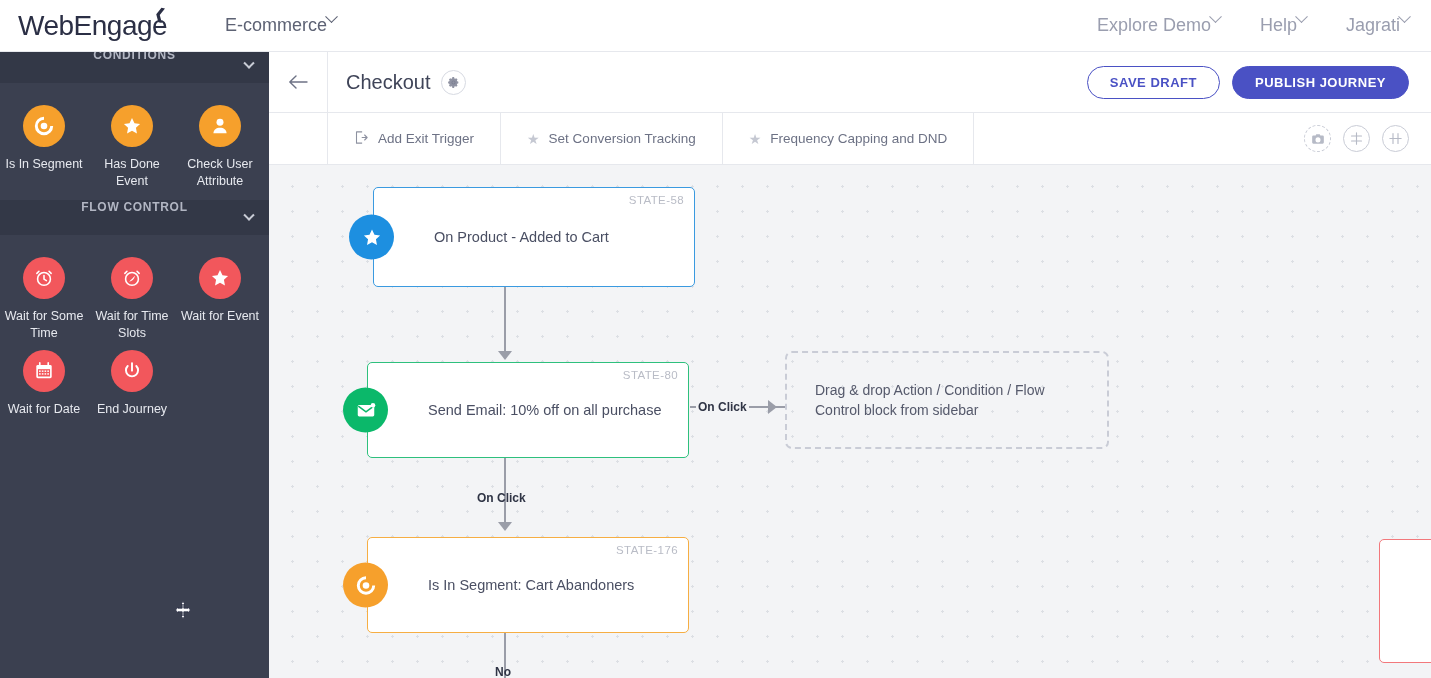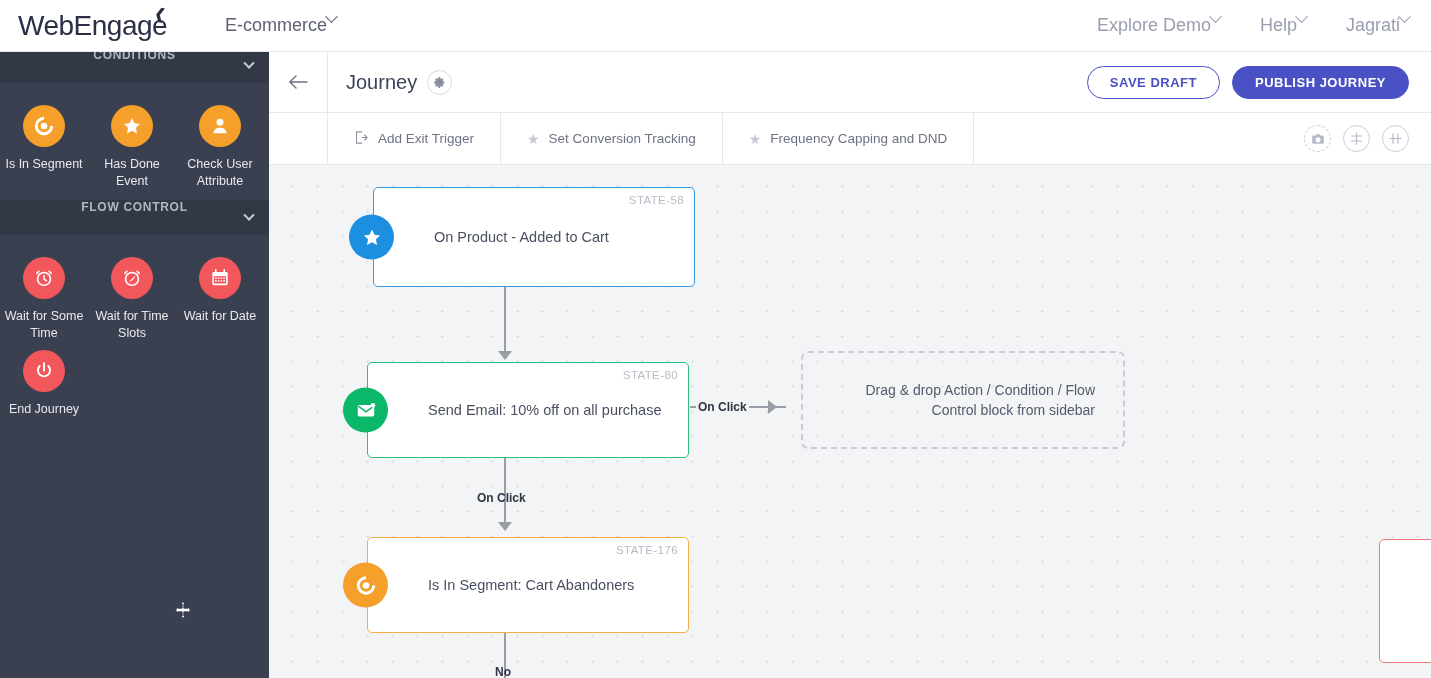--- a/index.html
+++ b/index.html
@@ -323,20 +323,28 @@
     </div>
     <div class="tile">
       <div class="bubble red">
         <svg width="22" height="22" viewBox="0 0 24 24">
             <circle cx="12" cy="13" r="7" fill="none" stroke="#fff" stroke-width="1.7"></circle>
             <path d="M15.4 9.6c-1.6 1.3-3.4 3.6-6.6 6.5 3.2-.7 5.4-2.3 6.6-6.5Z" fill="#fff"></path>
             <path d="M6.5 4.6 4.2 6.9M17.5 4.6l2.3 2.3" stroke="#fff" stroke-width="1.7" stroke-linecap="round"></path>
           </svg>
       </div>
       <div class="lbl">Wait for Time Slots</div>
+    </div>
+    <div class="tile">
+      <div class="bubble red">
+        <svg width="22" height="22" viewBox="0 0 24 24">
+            <path fill="#fff" d="M12 3.4l2.7 5.6 6.1.8-4.5 4.2 1.1 6.1L12 17.2 6.6 20.1l1.1-6.1L3.2 9.8l6.1-.8z"></path>
+          </svg>
+      </div>
+      <div class="lbl">Wait for Event</div>
     </div>
     <div class="tile">
       <div class="bubble red">
         <svg width="22" height="22" viewBox="0 0 24 24">
             <rect x="3.6" y="5.4" width="16.8" height="14.4" rx="1.6" fill="#fff"></rect>
             <rect x="5.4" y="10" width="13.2" height="8" fill="#f2575c"></rect>
             <path d="M7.4 3.2v3.4M16.6 3.2v3.4" stroke="#fff" stroke-width="1.8" stroke-linecap="round"></path>
             <g fill="#fff">
               <rect x="6.6" y="11.4" width="1.8" height="1.6"></rect>
               <rect x="9.6" y="11.4" width="1.8" height="1.6"></rect>
@@ -368,21 +376,21 @@
       </svg>
   </div>
 </div>
 
 <div class="jheader">
   <div class="back-cell">
     <svg width="20" height="14" viewBox="0 0 20 14">
         <path d="M8 1 1.8 7 8 13M1.8 7H19" stroke="#6d7285" stroke-width="1.4" fill="none" stroke-linecap="round" stroke-linejoin="round"></path>
       </svg>
   </div>
-  <div class="jtitle">Journey</div>
+  <div class="jtitle">Checkout</div>
   <div class="gear-btn">
     <svg width="13" height="13" viewBox="0 0 24 24">
         <path fill="#7c8093" d="M12 8.2A3.8 3.8 0 1 0 12 15.8 3.8 3.8 0 0 0 12 8.2Zm0 5.9a2.1 2.1 0 1 1 0-4.2 2.1 2.1 0 0 1 0 4.2Z"></path>
         <path fill="#7c8093" d="m21 13.6-.1-1.6.1-1.6-2.1-.5-.7-1.7 1.2-1.8-2.3-2.3-1.8 1.2-1.7-.7L13.1 2h-3.2L9.4 4.6l-1.7.7L5.9 4.1 3.6 6.4l1.2 1.8-.7 1.7-2.1.5.1 1.6-.1 1.6 2.1.5.7 1.7-1.2 1.8 2.3 2.3 1.8-1.2 1.7.7.5 2.6h3.2l.5-2.6 1.7-.7 1.8 1.2 2.3-2.3-1.2-1.8.7-1.7Z" opacity="0.85"></path>
       </svg>
   </div>
   <div class="hdr-right">
     <div class="btn btn-outline">SAVE DRAFT</div>
     <div class="btn btn-solid">PUBLISH JOURNEY</div>
   </div>
@@ -470,21 +478,21 @@
     <span class="state-id">STATE-176</span>
     <div class="node-icon ic-orange">
       <svg width="22" height="22" viewBox="0 0 24 24">
           <path fill="#fff" d="M12 2a10 10 0 1 0 10 10h-3.2A6.8 6.8 0 1 1 12 5.2Z"></path>
           <circle cx="12" cy="12" r="3.6" fill="#fff"></circle>
         </svg>
     </div>
     <span class="node-label">Is In Segment: Cart Abandoners</span>
   </div>
 
-  <div class="dropzone" style="left:532px;top:186px;width:324px;height:98px;text-align:right;">
+  <div class="dropzone" style="left:516px;top:186px;width:324px;height:98px;">
     <span>Drag &amp; drop Action / Condition / Flow Control block from sidebar</span>
   </div>
 
   <div class="red-node" style="left:1110px;top:374px;width:150px;height:124px;">
     
   </div>
 
 </div>
 
 </body></html>

